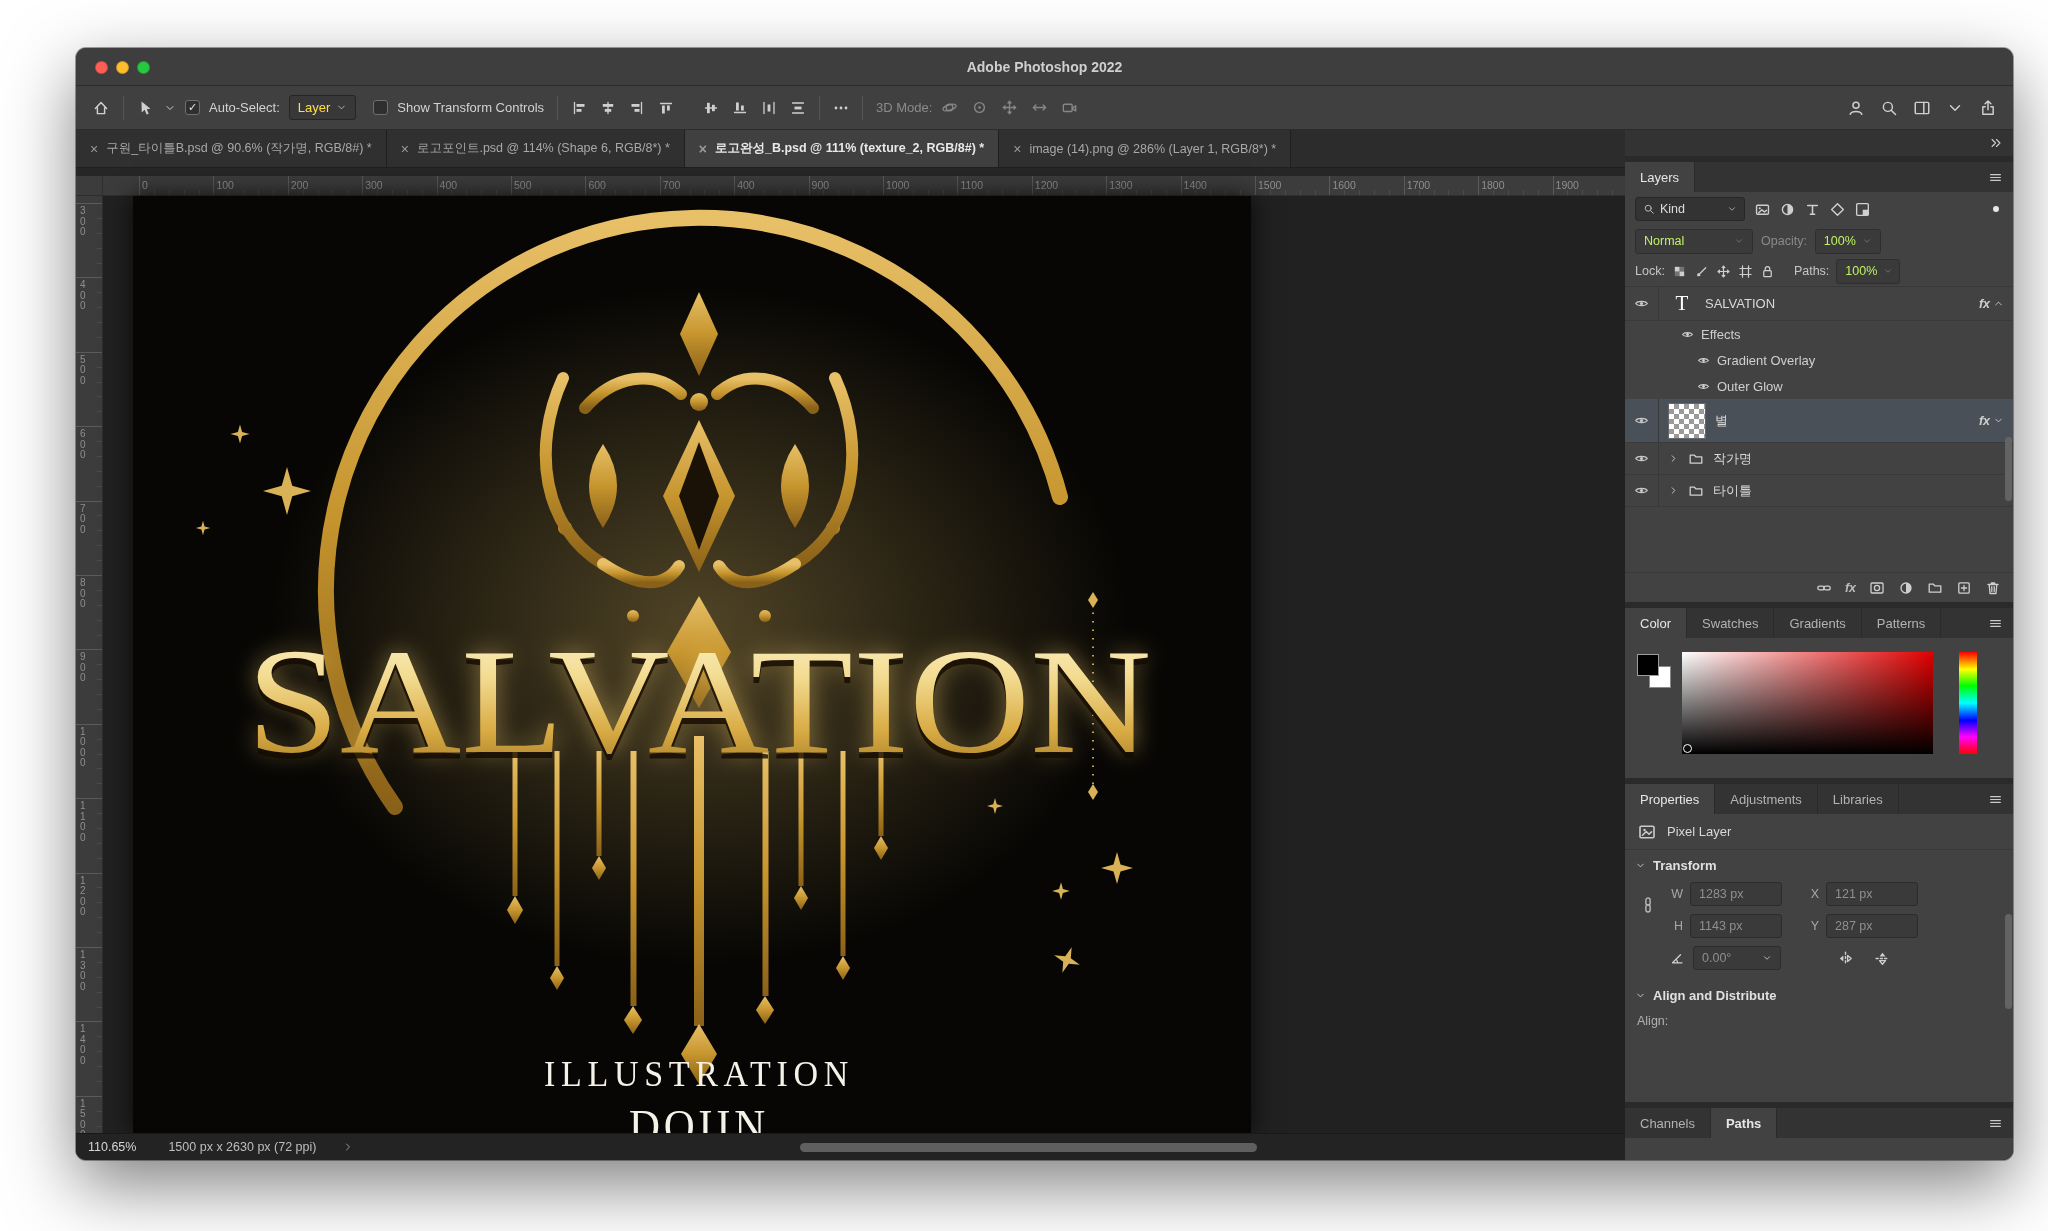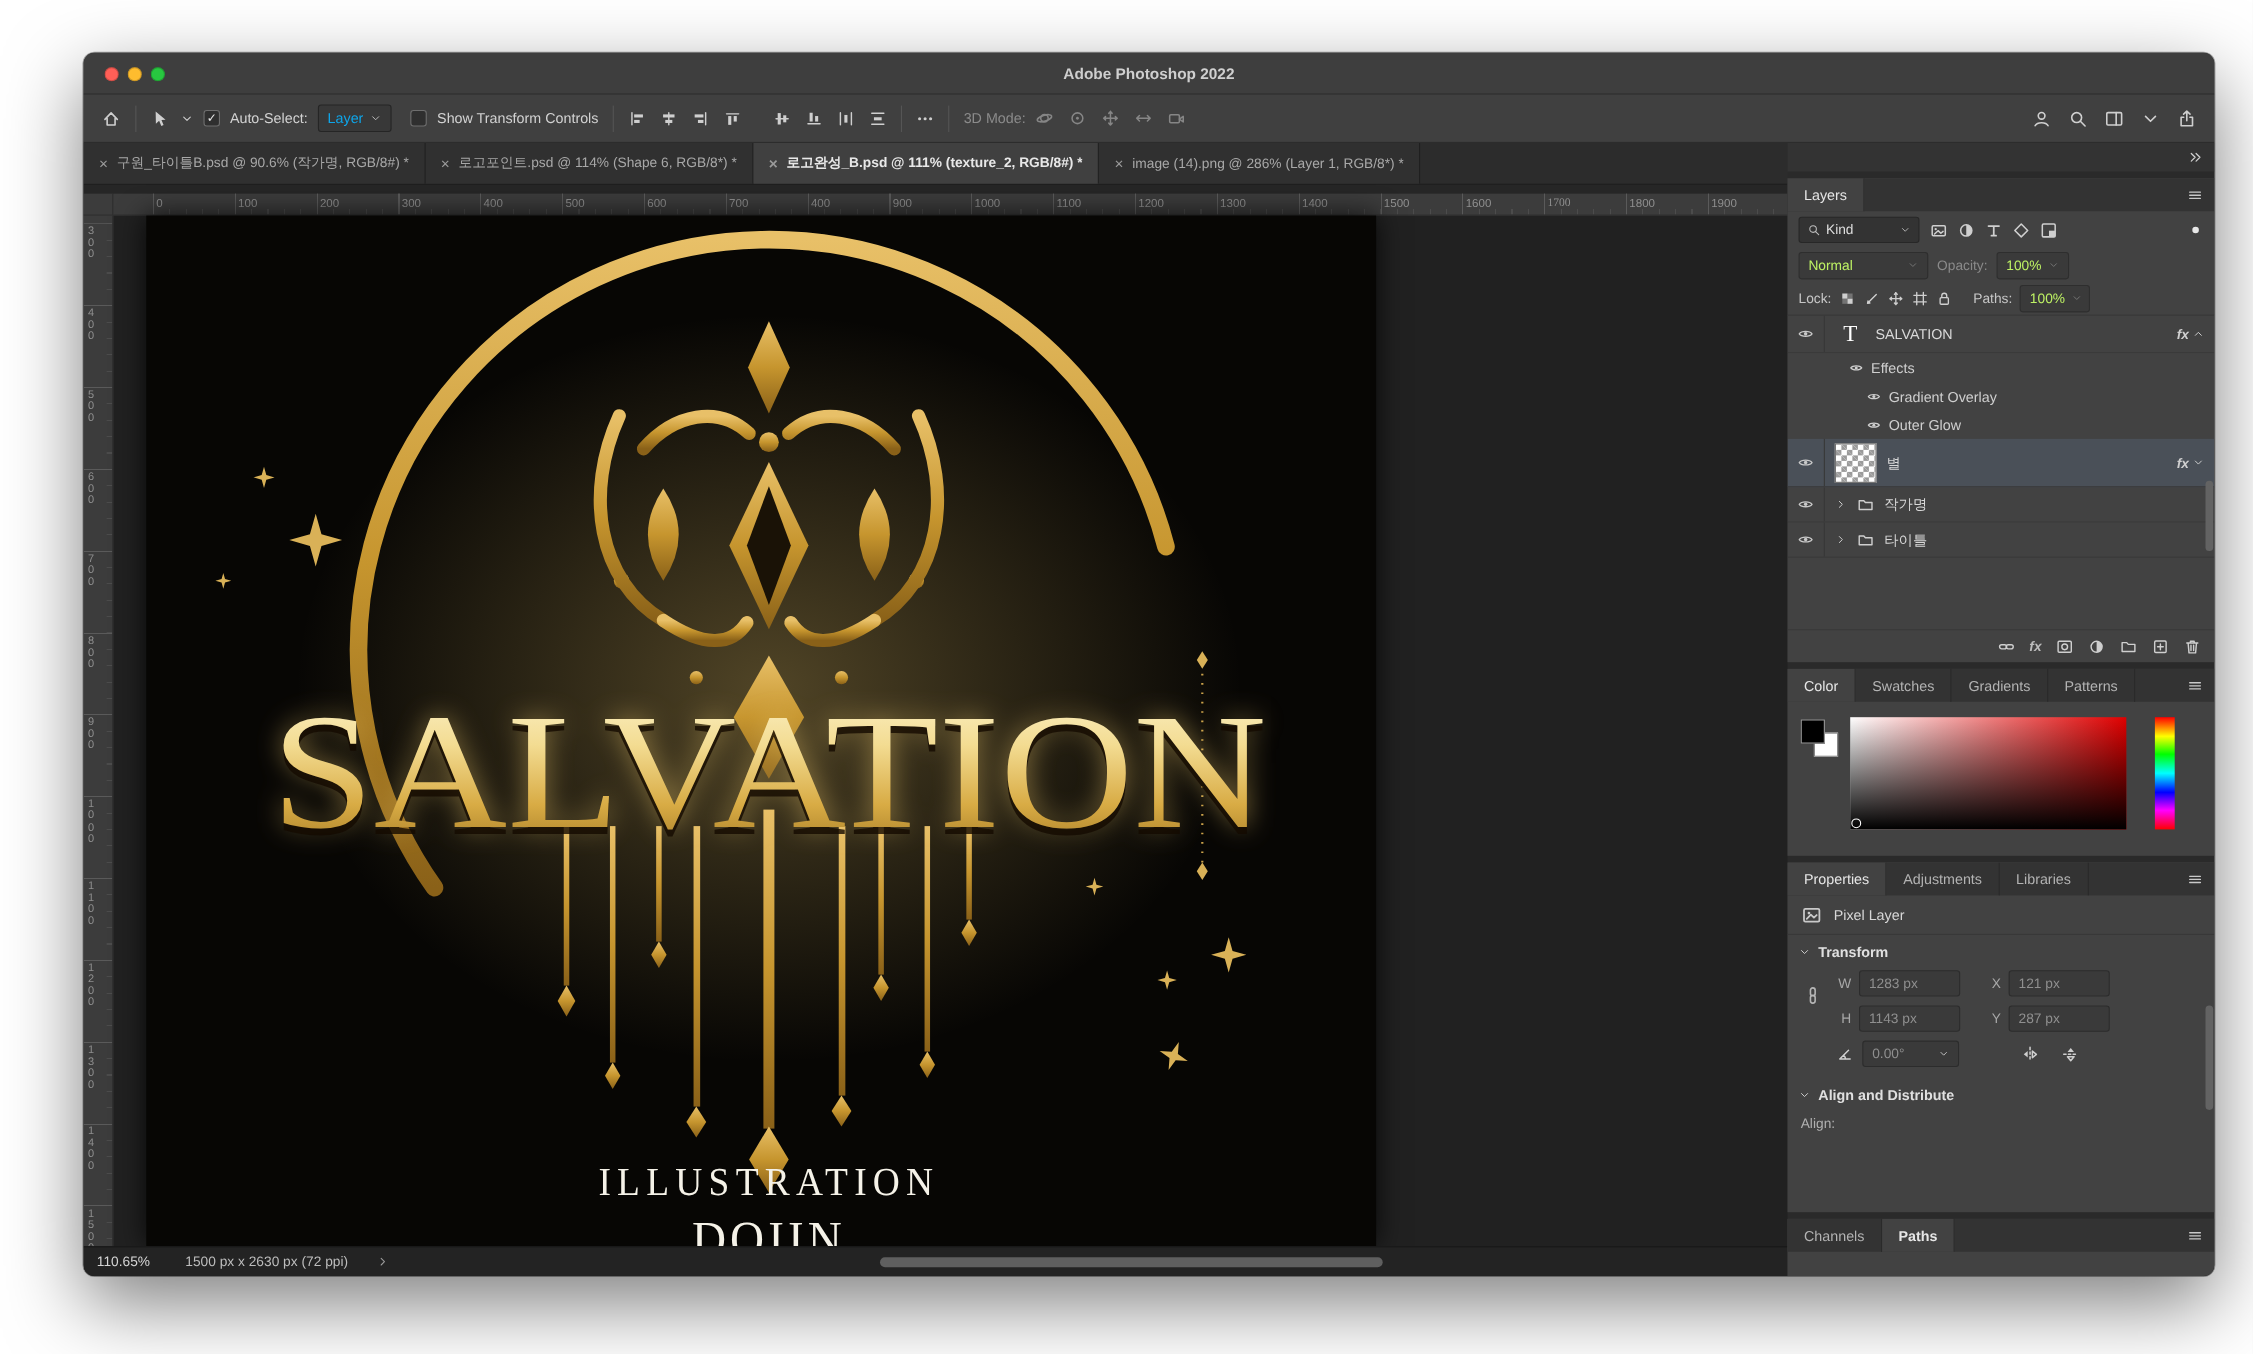--- a/index.html
+++ b/index.html
@@ -13,21 +13,21 @@
   .tdot{width:13px;height:13px;border-radius:50%;border:1px solid rgba(0,0,0,.2)}
   .wtitle{flex:1;text-align:center;font-size:14px;font-weight:bold;color:#cfcfcf}
 
   
   .obar{position:absolute;left:0;top:38px;right:0;height:44px;background:#404040;border-bottom:1px solid #2c2c2c;display:flex;align-items:center;padding:0 16px;gap:9px;color:#d2d2d2;font-size:13px}
   .obar .vdiv{width:1px;height:24px;background:#555;margin:0 4px}
   .ico{display:inline-flex;align-items:center;justify-content:center;color:#cfcfcf}
   .ico svg{display:block}
   .ico.dim{color:#868686}
   .chk{width:15px;height:15px;border:1px solid #6e6e6e;border-radius:3px;background:#2f2f2f;display:inline-flex;align-items:center;justify-content:center;font-size:11px;color:#e8e8e8}
-  .dd{display:inline-flex;align-items:center;gap:6px;height:25px;padding:0 8px;background:#383838;border:1px solid #252525;border-radius:3px;color:#0ea5e9}
+  .dd{display:inline-flex;align-items:center;gap:6px;height:25px;padding:0 8px;background:#383838;border:1px solid #252525;border-radius:3px;color:#fde047}
   .dd .ico{color:#bdbdbd}
   .lbl-dim{color:#8b8b8b}
   #align-icons,#mode3d-icons,#right-icons{display:inline-flex;align-items:center;gap:13px}
   #align-icons .ico:nth-child(5){margin-left:16px}
   #right-icons{margin-left:auto;gap:15px}
 
   
   .tabbar{position:absolute;left:0;top:82px;width:1560px;height:38px;background:#2c2c2c;display:flex;align-items:stretch;border-bottom:1px solid #1f1f1f}
   .doc-tab{display:flex;align-items:center;gap:8px;padding:0 14px;background:#303030;border-right:1px solid #1f1f1f;color:#a8a8a8;font-size:12.5px;max-width:385px;white-space:nowrap;overflow:hidden}
   .doc-tab.active{background:#404040;color:#e8e8e8;font-weight:bold}
@@ -327,21 +327,21 @@
           <span style="left: 559.8px;">700</span>
           <span style="left: 634.2px;">400</span>
           <span style="left: 708.6px;">900</span>
           <span style="left: 783px;">1000</span>
           <span style="left: 857.4px;">1100</span>
           <span style="left: 931.8px;">1200</span>
           <span style="left: 1006.2px;">1300</span>
           <span style="left: 1080.6px;">1400</span>
           <span style="left: 1155px;">1500</span>
           <span style="left: 1229.4px;">1600</span>
-          <span style="left: 1303.8px; font-family: Liberation Serif, serif;">1700</span>
+          <span style="left: 1303.8px;">1700</span>
           <span style="left: 1378.2px;">1800</span>
           <span style="left: 1452.6px;">1900</span>
         </div>
     <div class="ruler-v" id="ruler-v">
           <span style="top: 10px;">3
 0
 0</span>
           <span style="top: 84.4px;">4
 0
 0</span>

